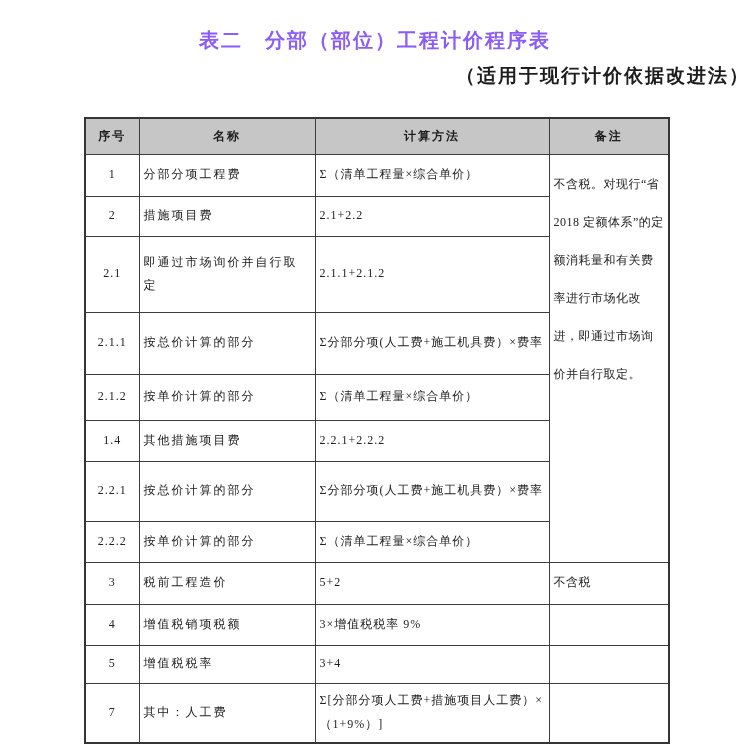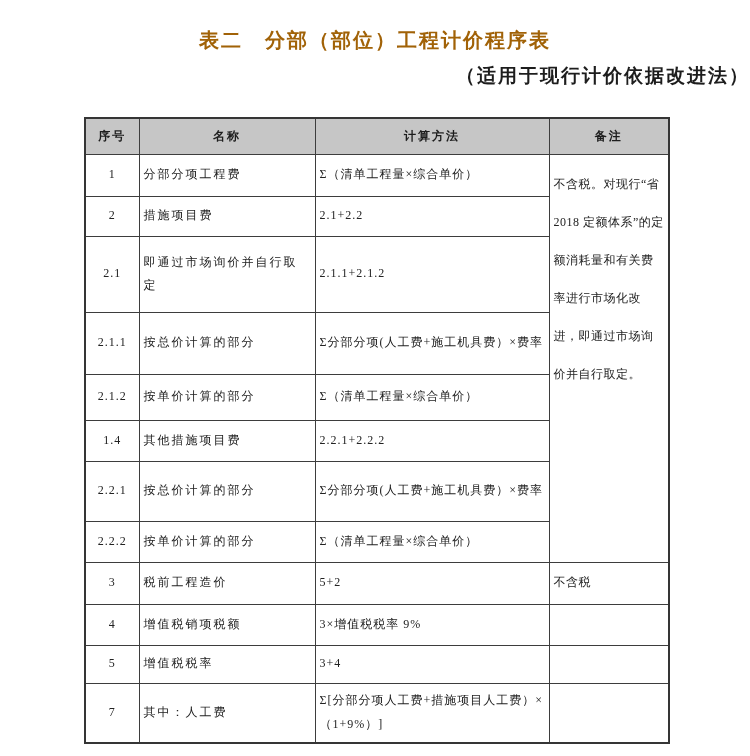--- a/index.html
+++ b/index.html
@@ -10,21 +10,21 @@
     color:#222222;
     overflow:hidden;
   }
   .page{width:750px;height:756px;position:relative;}
   .title{
     margin-top:27px;
     text-align:center;
     font-size:20px;
     font-weight:bold;
     letter-spacing:2px;
-    color:#a16207;
+    color:#8b5cf6;
   }
   .subtitle{
     margin-top:9px;
     text-align:right;
     font-size:19px;
     font-weight:bold;
     letter-spacing:2px;
     color:#1d1d1d;
   }
   table.pricing{

